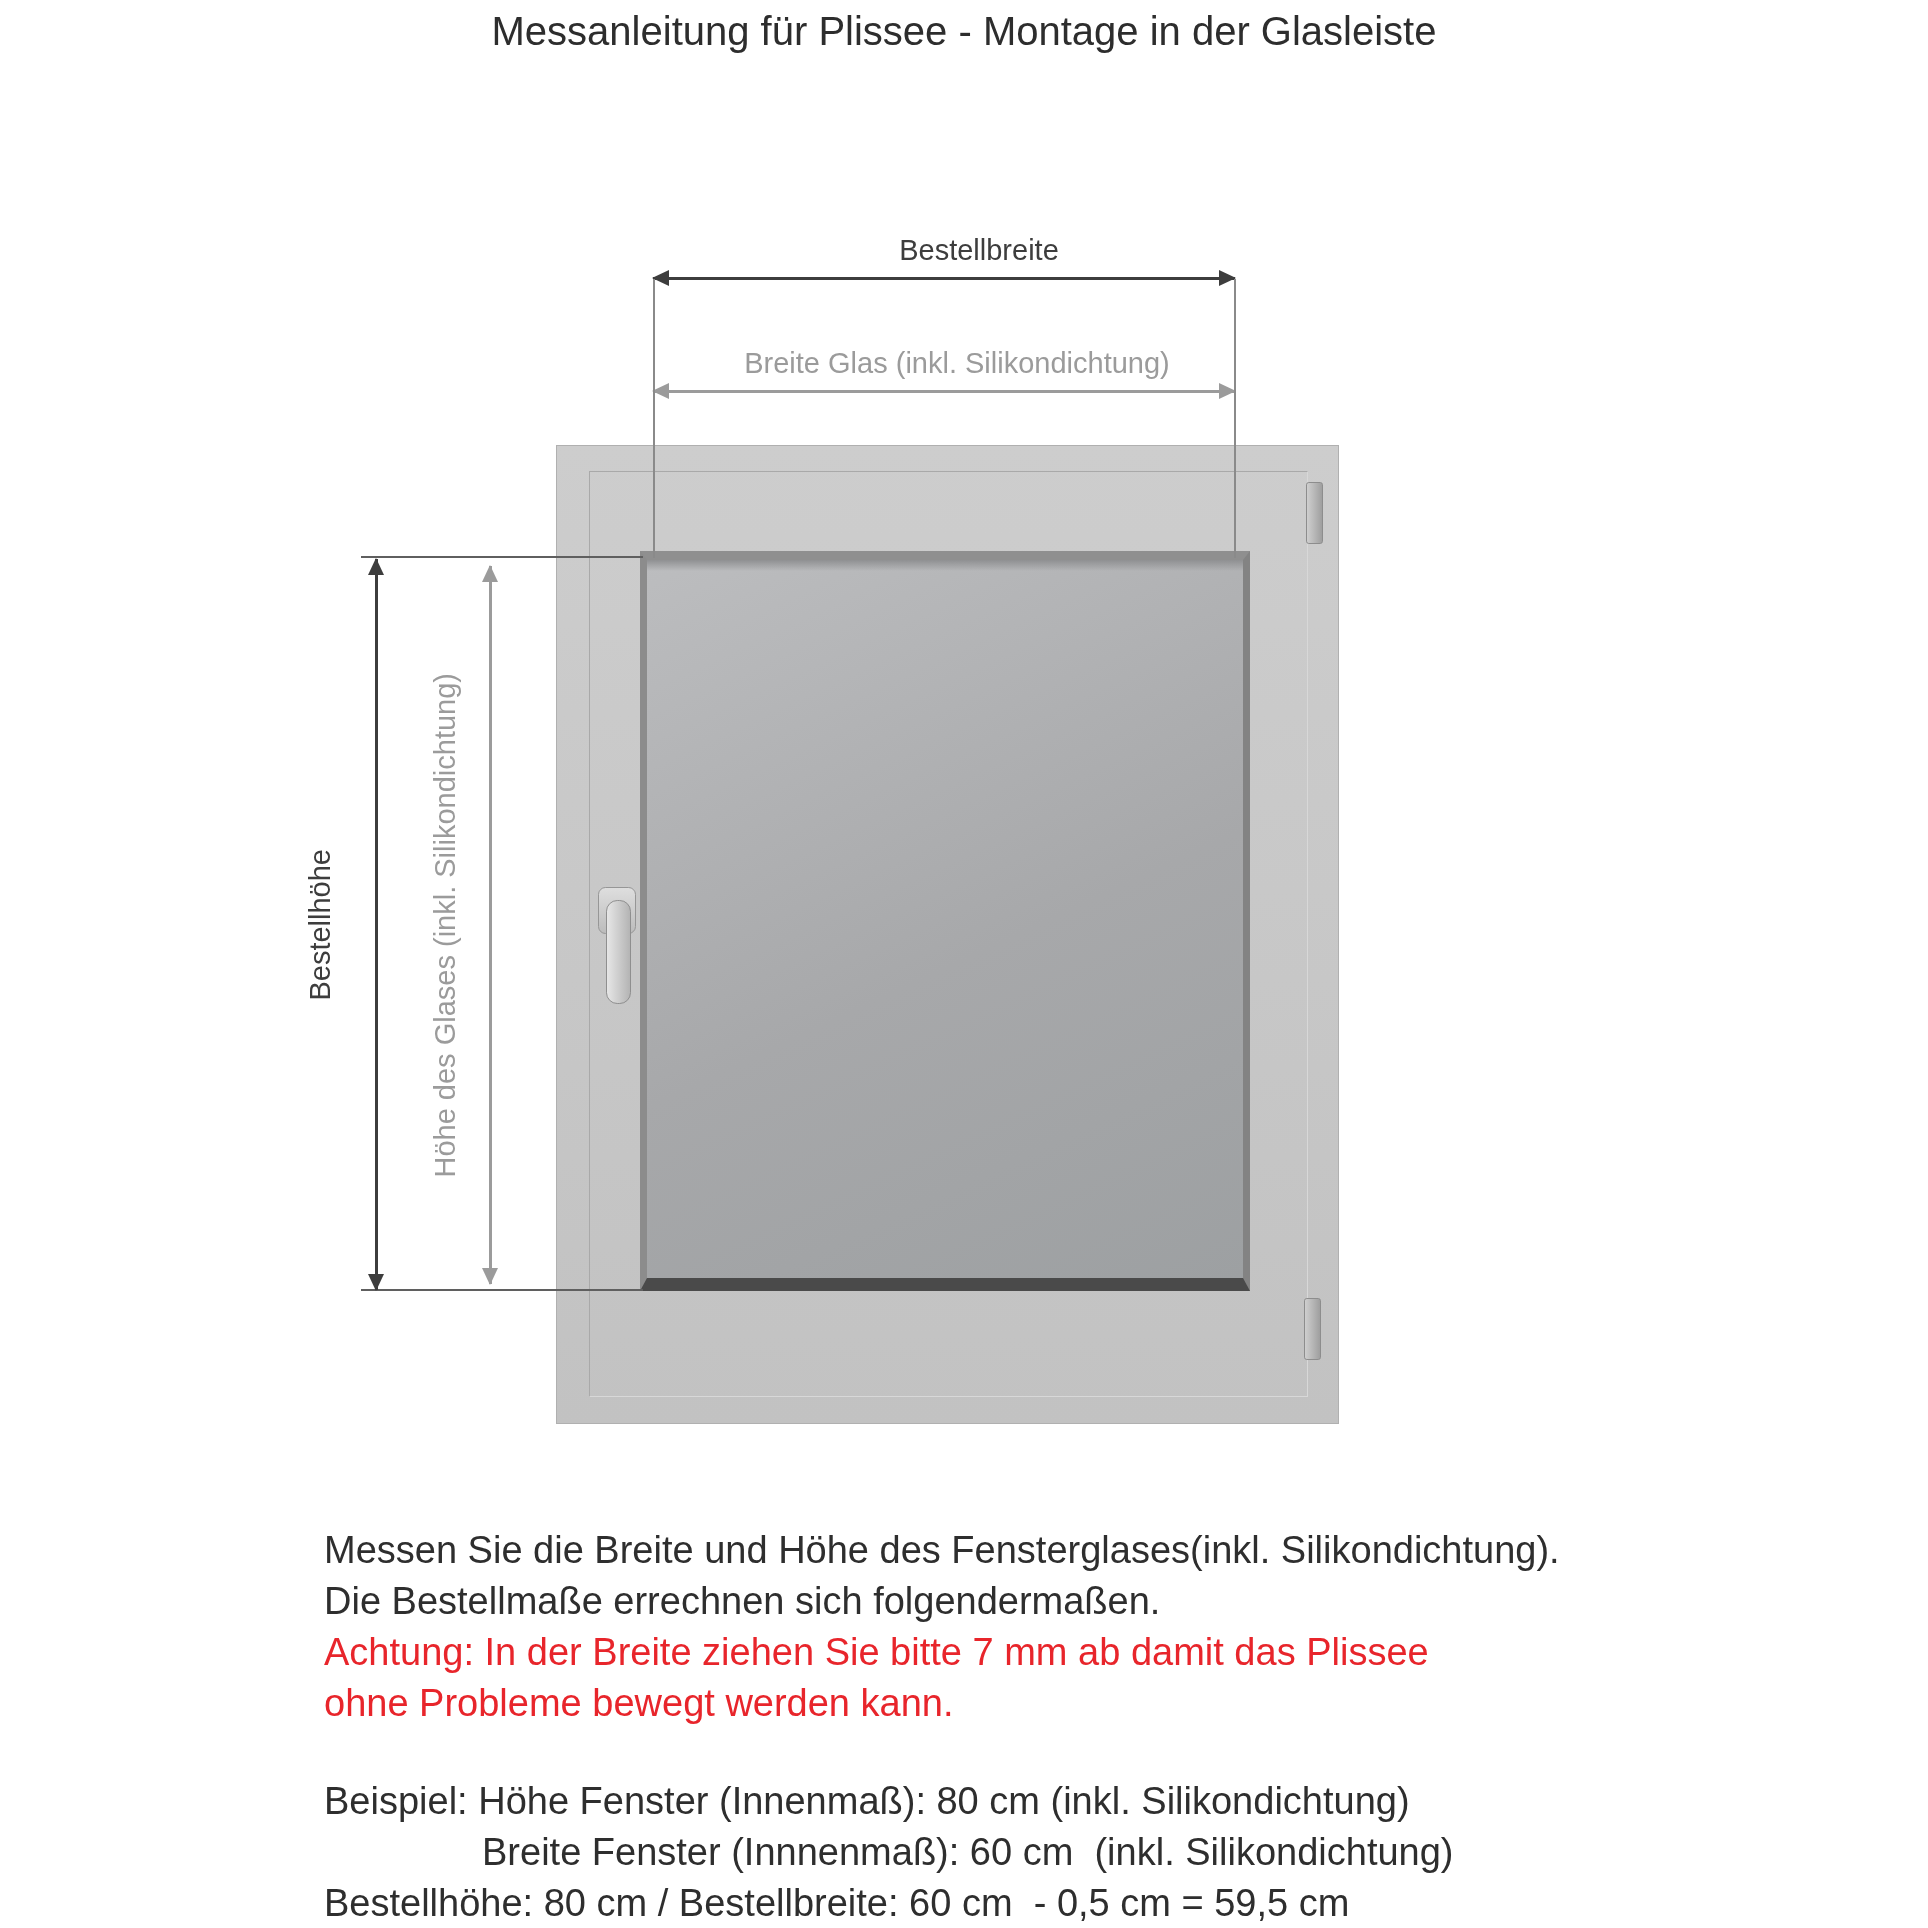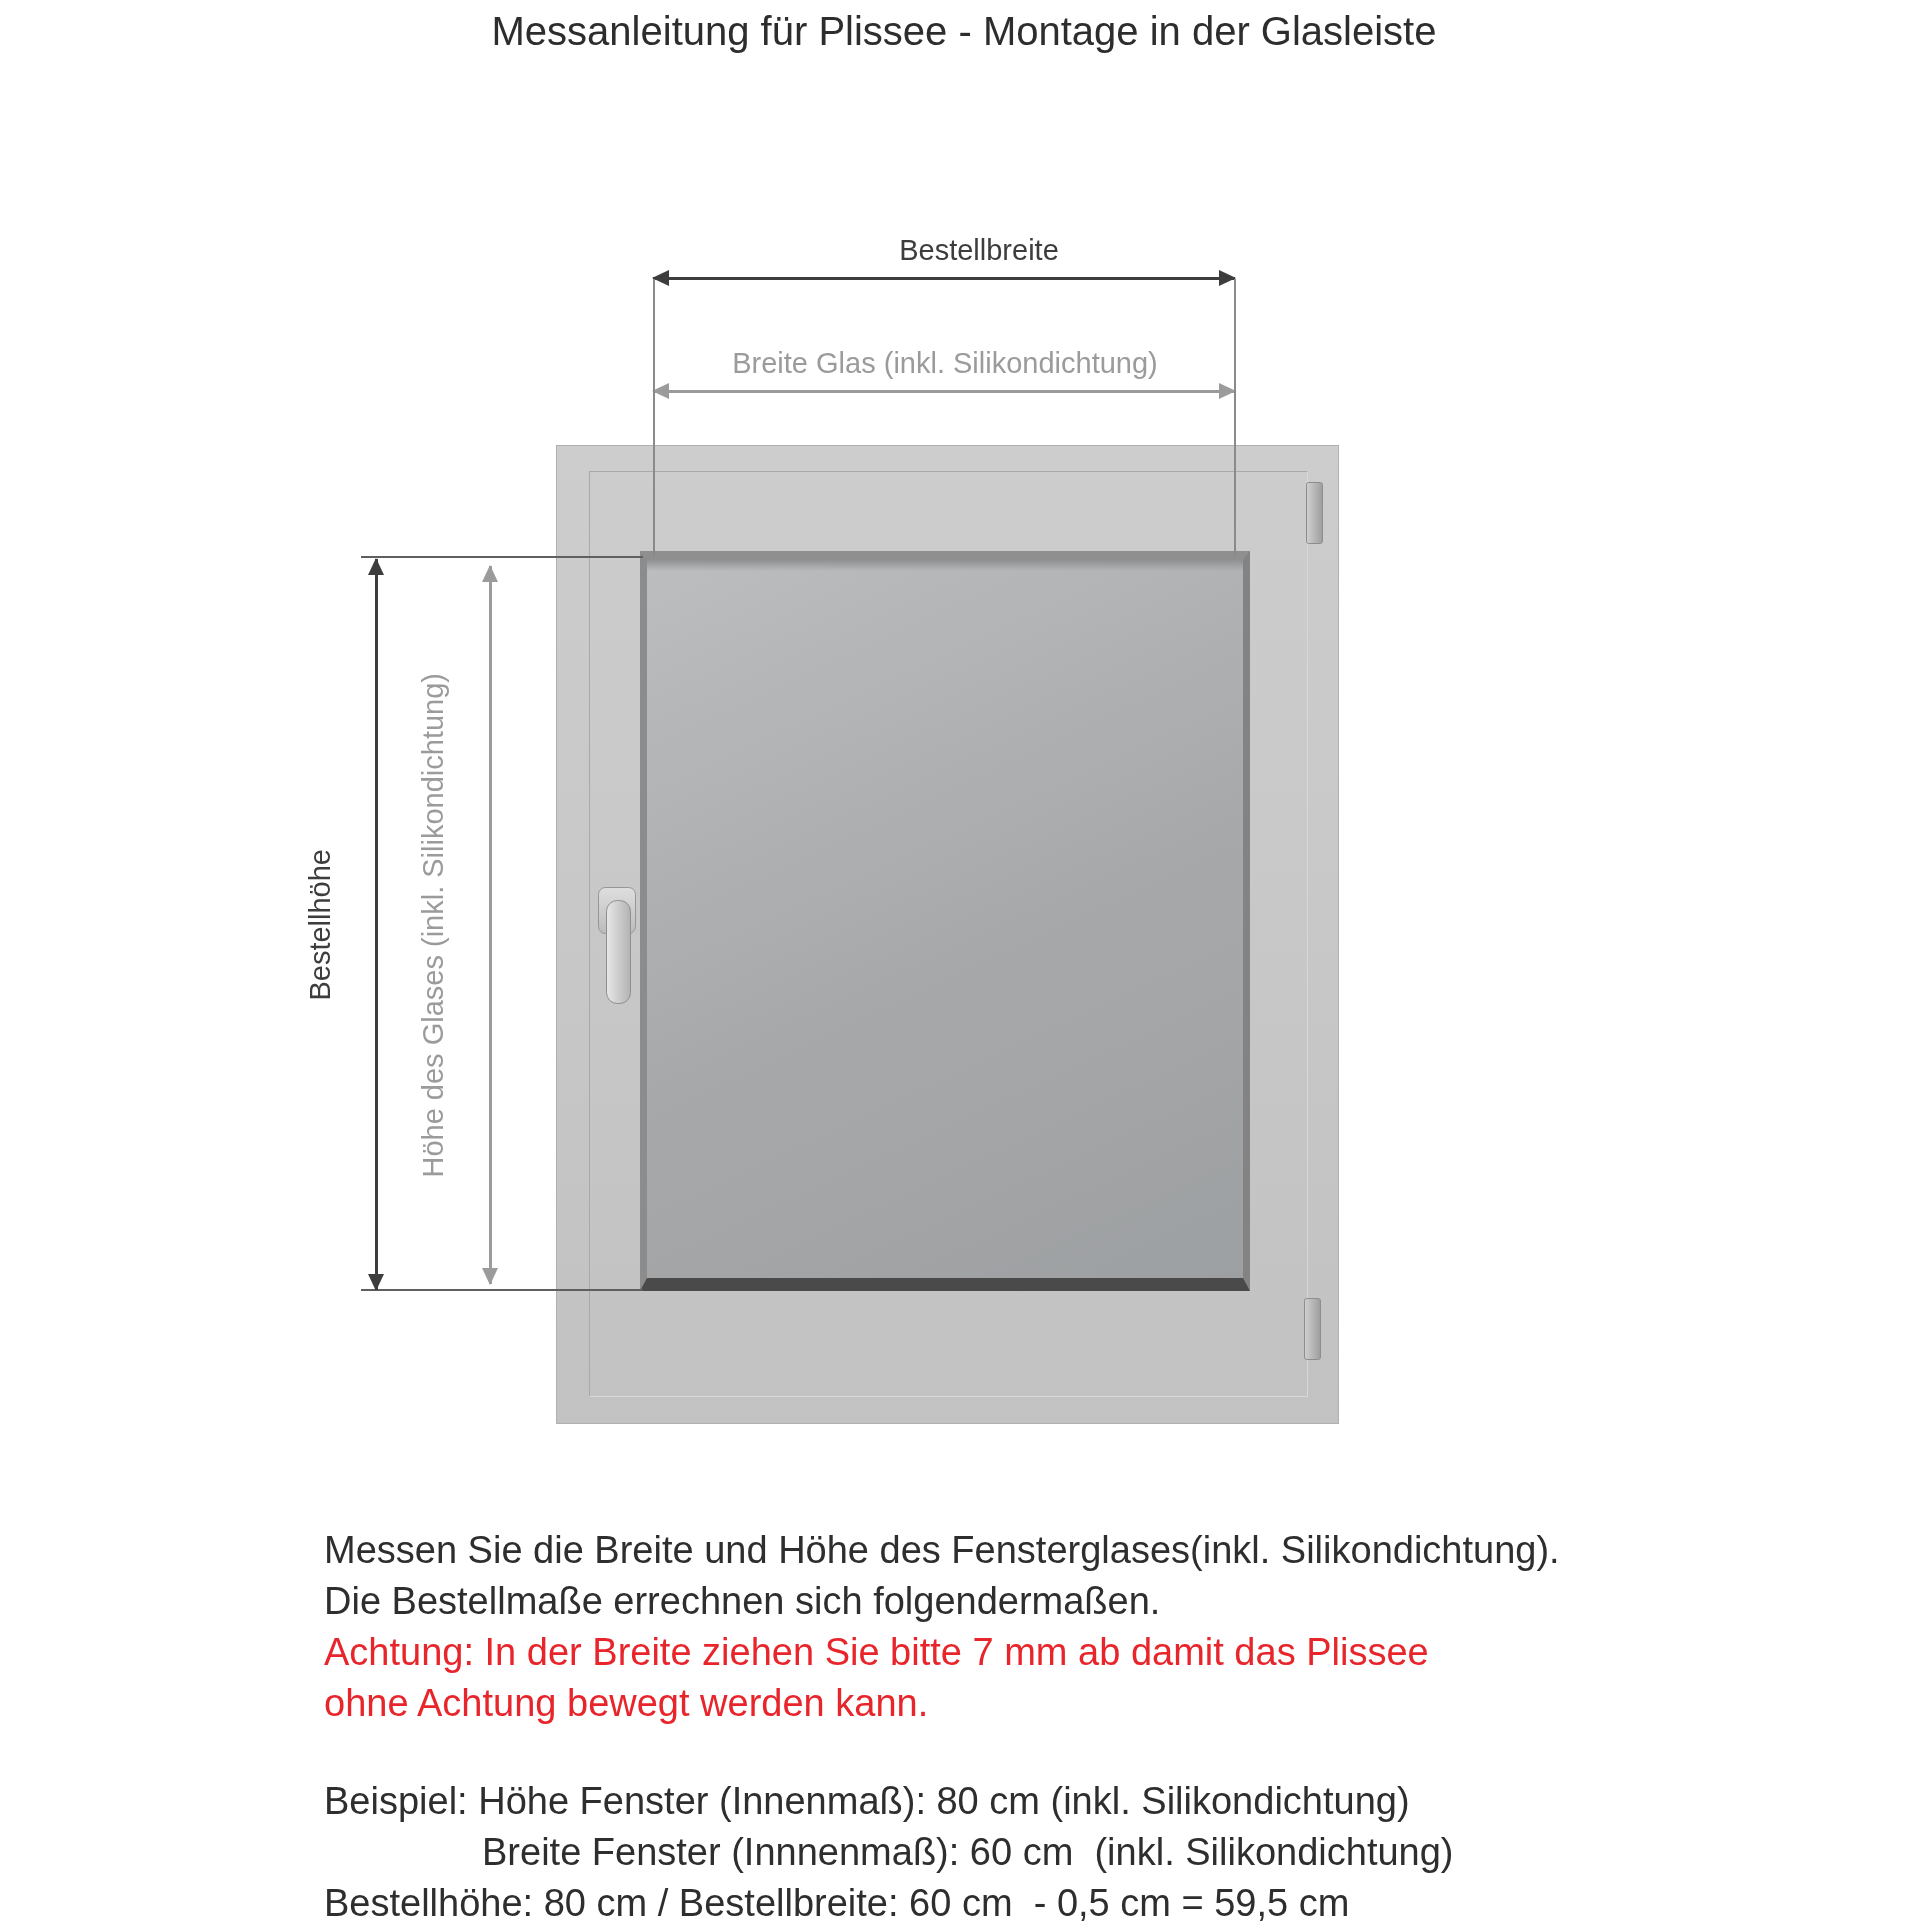--- a/index.html
+++ b/index.html
@@ -7,21 +7,21 @@
     width:1928px;height:1928px;position:relative;background:#ffffff;
     font-family:"Liberation Sans", sans-serif;overflow:hidden;
   }
   .title{
     position:absolute;top:9.4px;left:0;width:100%;text-align:center;
     font-size:40px;color:#2d2d2d;
   }
   
   .label-h{position:absolute;text-align:center;font-size:29px;}
   .lbl-dark{color:#3d3d3d;}
-  .lbl-gray{color:#9b9b9b;}
+  .lbl-gray{color:#9b9b9b;padding-left:12px;}
   
   .arrow-h{position:absolute;height:2.8px;background-color:currentColor;}
   .arrow-h::before,.arrow-h::after{
     content:"";position:absolute;top:-6.6px;width:0;height:0;
     border-top:8px solid transparent;border-bottom:8px solid transparent;
   }
   .arrow-h::before{left:-0.9px;border-right:17px solid currentColor;}
   .arrow-h::after{right:-0.9px;border-left:17px solid currentColor;}
   .arrow-v{position:absolute;width:2.8px;background-color:currentColor;}
   .arrow-v::before,.arrow-v::after{
@@ -113,19 +113,19 @@
 
 <div class="vlabel lbl-gray" style="left:412px;top:566px;width:43px;height:718px;">
   <span>Höhe des Glases (inkl. Silikondichtung)</span>
 </div>
 <div class="arrow-v c-gray" style="left:489px;top:566px;height:718px;"></div>
 
 <div class="textblock">
   <div class="textline">Messen Sie die Breite und Höhe des Fensterglases(inkl. Silikondichtung).</div>
   <div class="textline">Die Bestellmaße errechnen sich folgendermaßen.</div>
   <div class="textline red">Achtung: In der Breite ziehen Sie bitte 7 mm ab damit das Plissee</div>
-  <div class="textline red">ohne Achtung bewegt werden kann.</div>
+  <div class="textline red">ohne Probleme bewegt werden kann.</div>
   <div class="spacer"></div>
   <div class="textline">Beispiel: Höhe Fenster (Innenmaß): 80 cm (inkl. Silikondichtung)</div>
   <div class="textline indent">Breite Fenster (Innnenmaß): 60 cm  (inkl. Silikondichtung)</div>
   <div class="textline">Bestellhöhe: 80 cm / Bestellbreite: 60 cm  - 0,5 cm = 59,5 cm</div>
 </div>
 
 
 </body></html>

